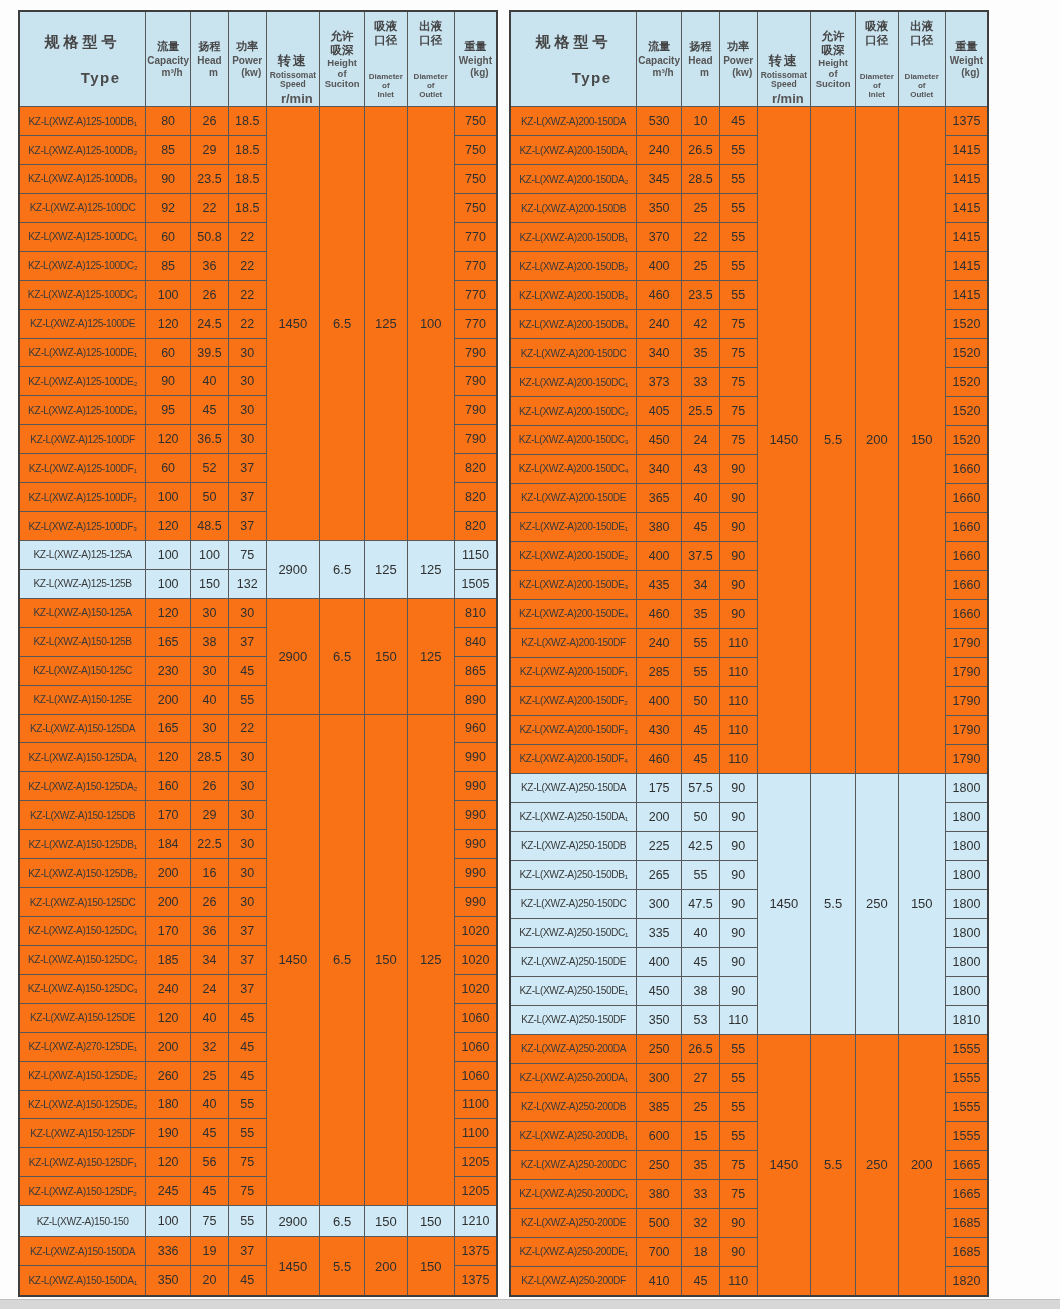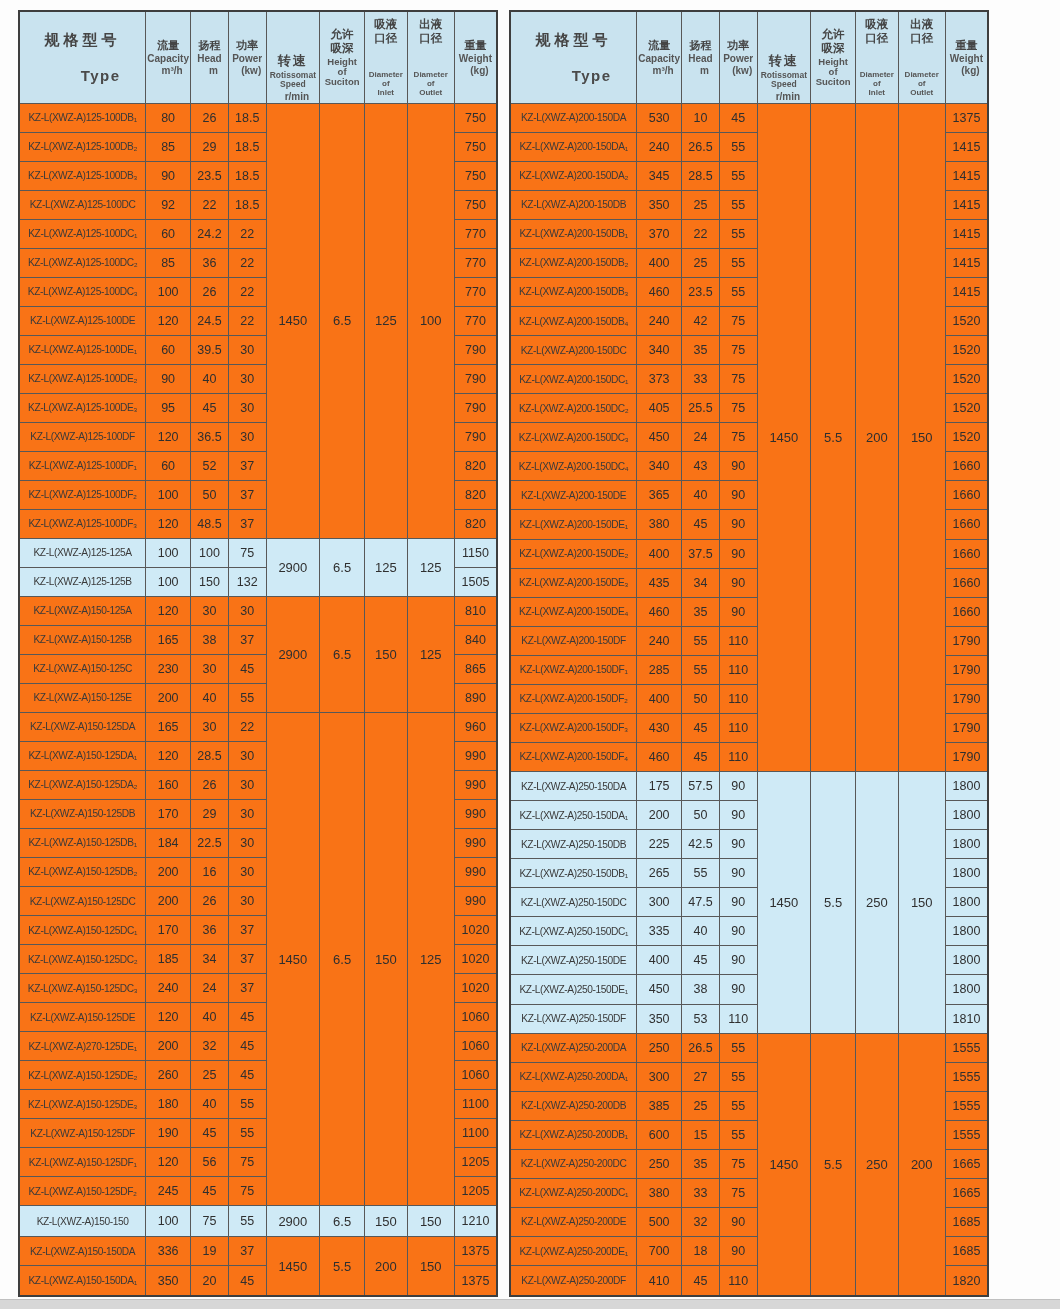--- a/index.html
+++ b/index.html
@@ -36,21 +36,21 @@
   }
   .spec td.merged { font-size:13px; }
   .spec td.hl { background:#cfeaf6; }
   .hcn { display:block; white-space:pre-line; font-size:11px; line-height:1.3; color:#454545; }
   .hen { display:block; white-space:pre-line; font-size:10px; line-height:1.1; color:#555; margin-top:1px; }
   .hu  { display:block; white-space:pre-line; font-size:10px; line-height:1.2; color:#555; margin-top:1px;padding-left:8px; }
   th.c-type .hcn { font-size:15px; letter-spacing:4px; margin-bottom:18px; }
   th.c-type .hen { font-size:15px; letter-spacing:1.5px; color:#4a4a4a;padding-left:36px; }
   th.c-speed .hcn { font-size:13px; letter-spacing:2px;margin-top:41px; }
   th.c-speed .hen { font-size:8.5px; }
-  th.c-speed .hu { font-size:10px; }
+  th.c-speed .hu { font-size:13px; }
   th.c-suction .hcn, th.c-inlet .hcn, th.c-outlet .hcn { font-size:11.5px; line-height:1.25; }
   th.c-suction .hen { font-size:9.5px; }
   th.c-inlet .hen, th.c-outlet .hen { font-size:8px;margin-top:26px; }
   .bottom-strip {
     position:absolute; left:0; top:1299px; width:1060px; height:10px;
     background:#d7d7d7; border-top:1px solid #c0c0c0;
   }
 </style>
 </head>
 <body>
@@ -154,21 +154,21 @@
           <tr>
             <td class="model">KZ-L(XWZ-A)125-100DC</td>
             <td class="num">92</td>
             <td class="num">22</td>
             <td class="num">18.5</td>
             <td class="num">750</td>
           </tr>
           <tr>
             <td class="model">KZ-L(XWZ-A)125-100DC₁</td>
             <td class="num">60</td>
-            <td class="num">24.2</td>
+            <td class="num">50.8</td>
             <td class="num">22</td>
             <td class="num">770</td>
           </tr>
           <tr>
             <td class="model">KZ-L(XWZ-A)125-100DC₂</td>
             <td class="num">85</td>
             <td class="num">36</td>
             <td class="num">22</td>
             <td class="num">770</td>
           </tr>

